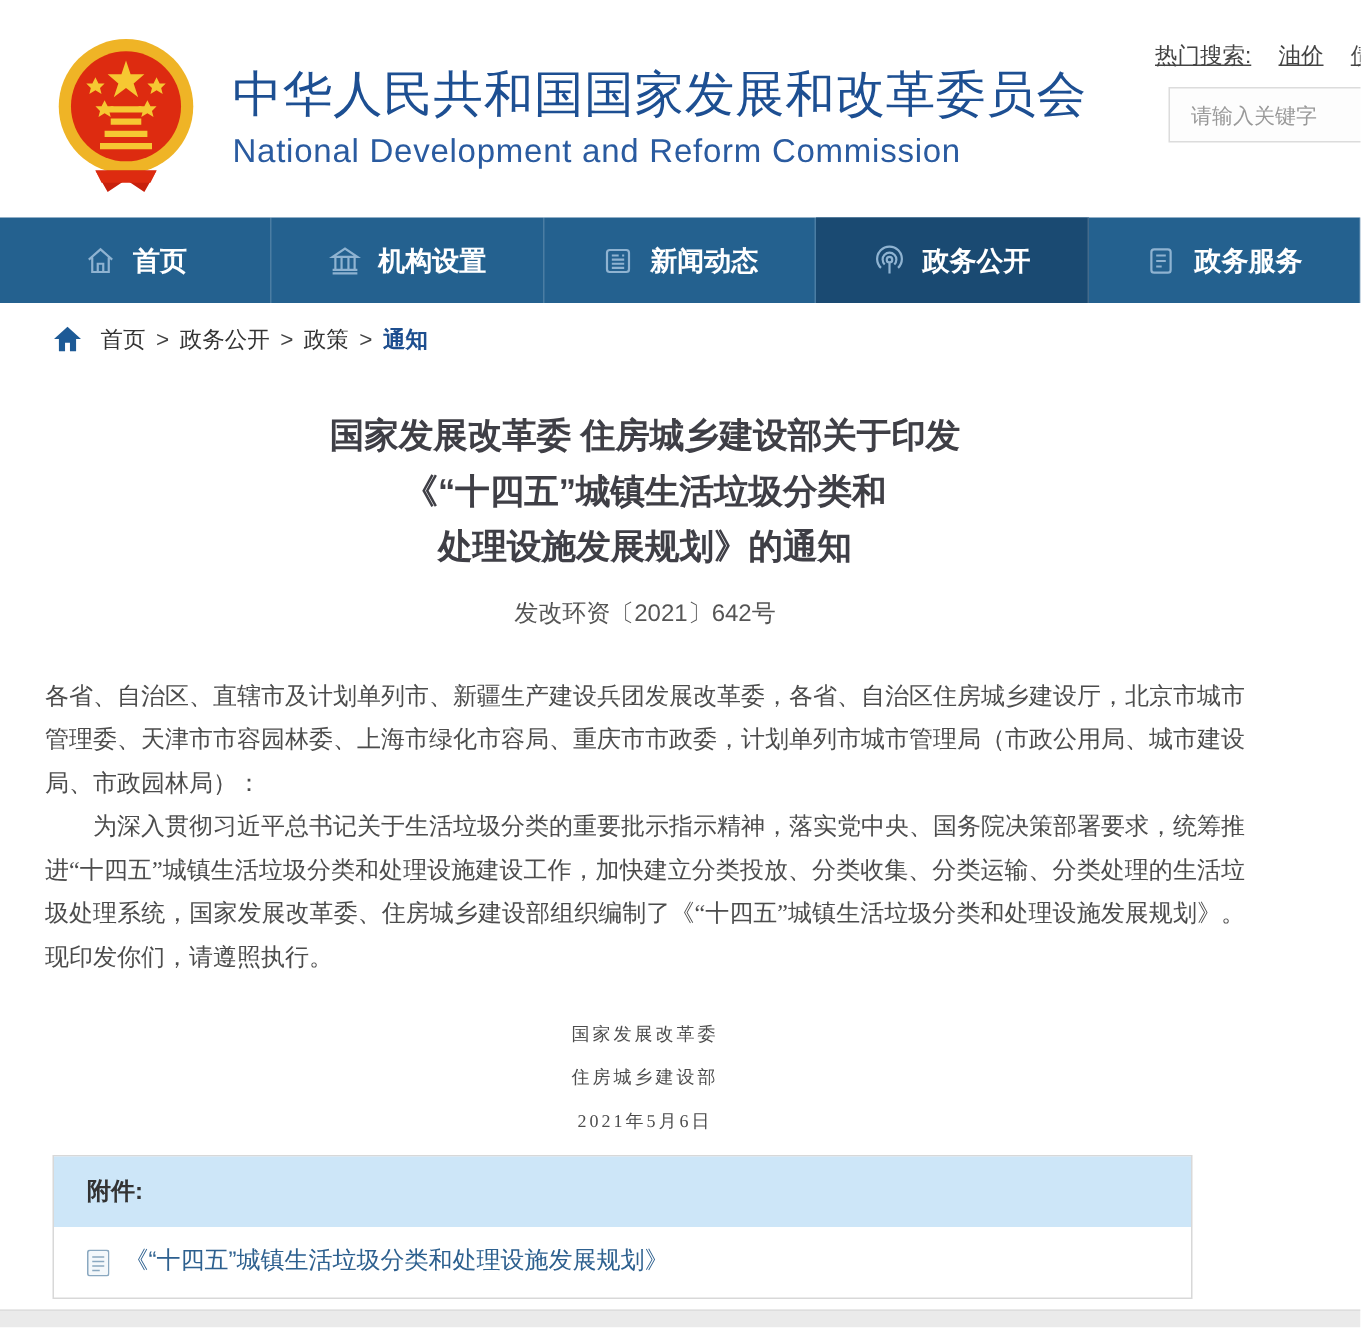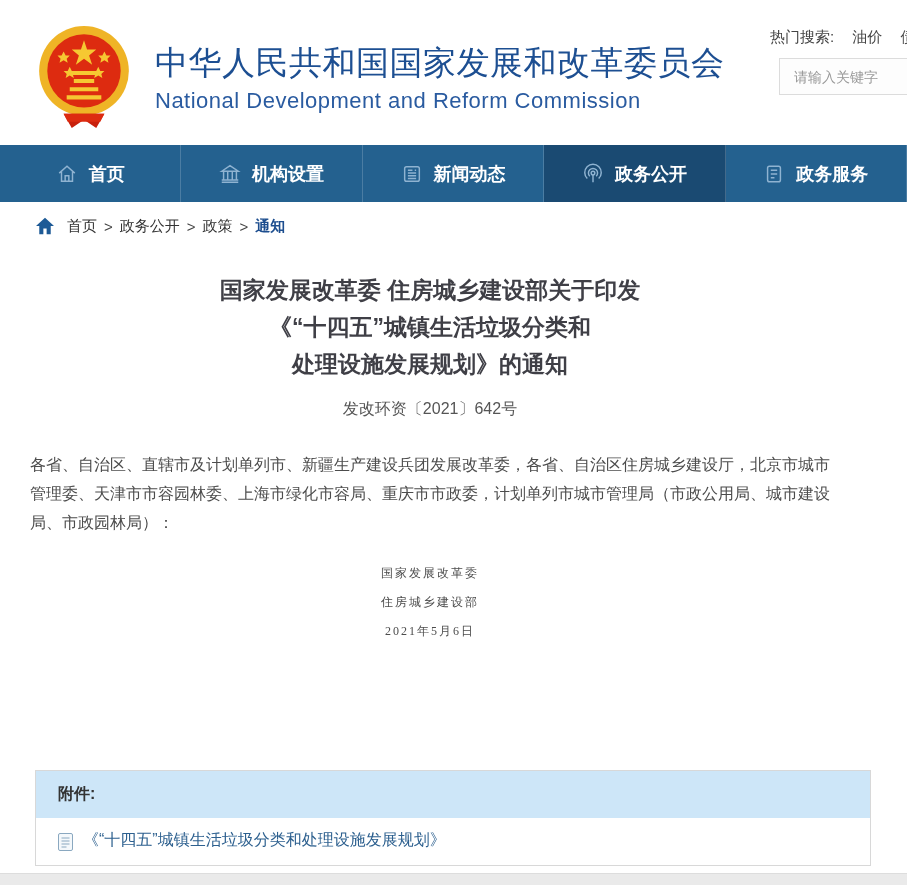--- a/index.html
+++ b/index.html
@@ -22,21 +22,21 @@
     white-space: nowrap;
   }
   .brand-en {
     font-size: 22px; color: #2a5ba0; margin-top: 2px; letter-spacing: 0.5px;
     white-space: nowrap;
   }
   .hot-search {
     position: absolute; left: 770px; top: 28px; font-size: 15px; color: #444;
     white-space: nowrap;
   }
-  .hot-search span { margin-right: 14px; }
+  .hot-search span { margin-right: 14px; text-decoration: underline; }
   .search-box {
     position: absolute; left: 779px; top: 58px; width: 160px; height: 37px;
     background: #fdfdfd; border: 1px solid #dcdcdc;
   }
   .search-box input {
     width: 100%; height: 100%; border: none; outline: none; background: transparent;
     padding: 0 14px; font-size: 14px; color: #666;
     font-family: "Liberation Sans", sans-serif;
   }
   .search-box input::placeholder { color: #999; }
@@ -82,21 +82,21 @@
     font-size: 16px; color: #4c4c4c; line-height: 29px; text-align: justify;
   }
   .doc-body p.indent { text-indent: 2em; }
   .signature {
     margin-top: 22px; text-align: center; font-family: "Liberation Serif", serif;
     font-size: 12px; color: #4c4c4c; line-height: 29px; letter-spacing: 2px;
   }
 
   
   .attachment {
-    position: absolute; top: 770px; left: 35px; width: 836px;
+    position: absolute; top: 770px; left: 35px; width: 760px;
     border: 1px solid #d8d8d8; background: #fff;
   }
   .attachment-header {
     background: #cde6f8; padding: 13px 22px; font-size: 16px; font-weight: bold;
     color: #333;
   }
   .attachment-body {
     padding: 12px 22px 14px; display: flex; align-items: flex-end; gap: 10px;
   }
   .file-icon { width: 15px; height: 18px; flex: 0 0 auto; }
@@ -207,20 +207,21 @@
   <div class="doc-title">
     <div>国家发展改革委 住房城乡建设部关于印发</div>
     <div>《“十四五”城镇生活垃圾分类和</div>
     <div>处理设施发展规划》的通知</div>
   </div>
 
   <div class="doc-number">发改环资〔2021〕642号</div>
 
   <div class="doc-body">
     <p>各省、自治区、直辖市及计划单列市、新疆生产建设兵团发展改革委，各省、自治区住房城乡建设厅，北京市城市管理委、天津市市容园林委、上海市绿化市容局、重庆市市政委，计划单列市城市管理局（市政公用局、城市建设局、市政园林局）：</p>
+    <p class="indent">为深入贯彻习近平总书记关于生活垃圾分类的重要批示指示精神，落实党中央、国务院决策部署要求，统筹推进“十四五”城镇生活垃圾分类和处理设施建设工作，加快建立分类投放、分类收集、分类运输、分类处理的生活垃圾处理系统，国家发展改革委、住房城乡建设部组织编制了《“十四五”城镇生活垃圾分类和处理设施发展规划》。现印发你们，请遵照执行。</p>
   </div>
 
   <div class="signature">
     <div>国家发展改革委</div>
     <div>住房城乡建设部</div>
     <div>2021年5月6日</div>
   </div>
 </div>
 
 <div class="attachment">

